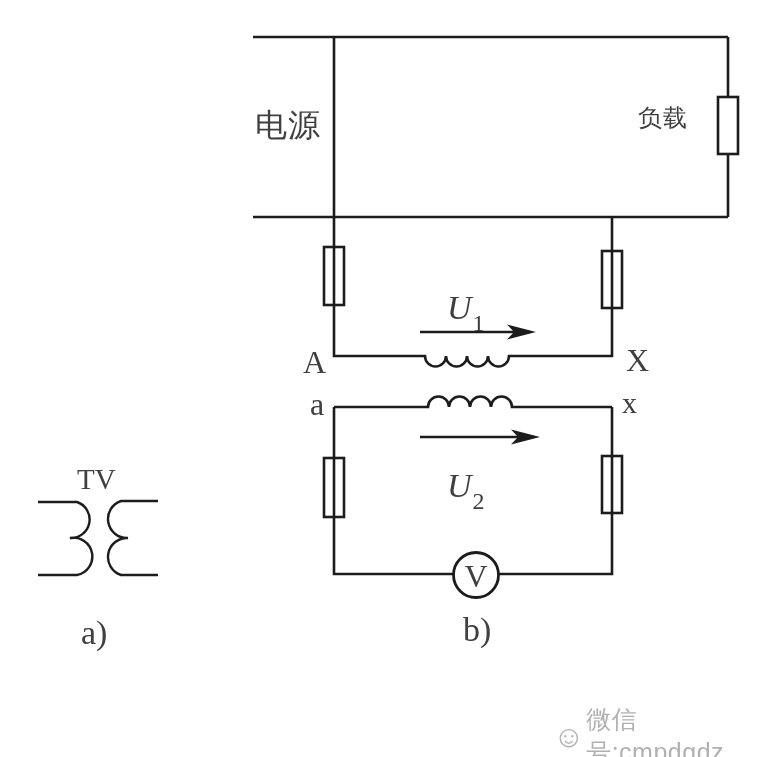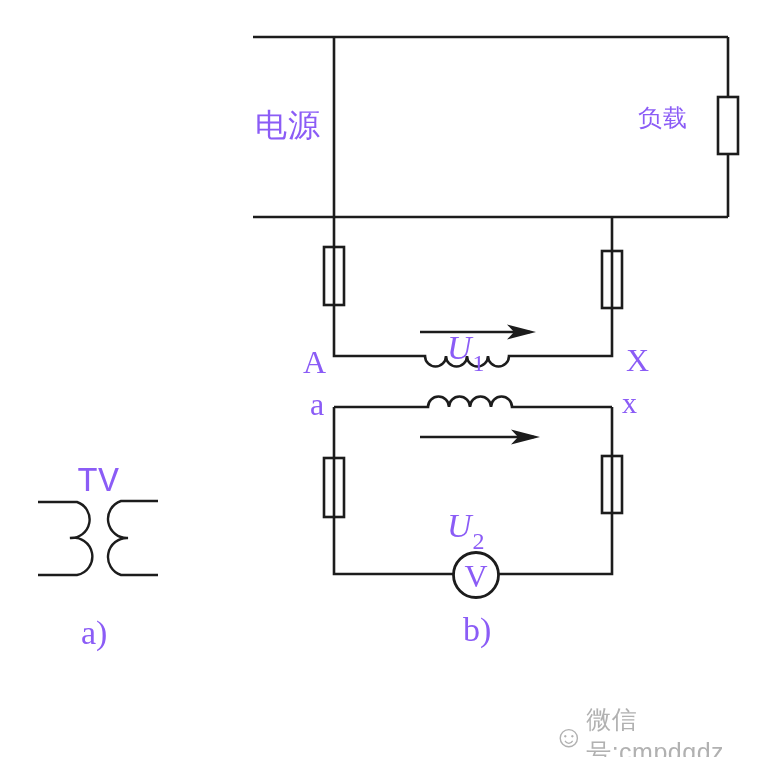--- a/index.html
+++ b/index.html
@@ -13,24 +13,24 @@
     color: #1c1c1c;
   }
   .stage svg.linework {
     position: absolute;
     left: 0; top: 0;
   }
   .lbl {
     position: absolute;
     line-height: 1;
     white-space: nowrap;
-    color: #8b5cf6;
+    color: #404040;
   }
   .cjk { letter-spacing: 1px; }
-  .uvolt { font-style: italic; font-size: 34px; margin-top: 40px; }
+  .uvolt { font-style: italic; font-size: 34px; }
   .uvolt sub { font-style: normal; font-size: 24px; line-height: 0; position: relative; top: 4px; left: 1px; }
   .vmeter {
     width: 46px; text-align: center; font-size: 32px;
   }
   .caption {
     position: absolute;
     left: 92px; top: 689px;
     font-size: 39px;
     line-height: 1.1;
     white-space: nowrap;
@@ -113,21 +113,21 @@
   <div class="lbl uvolt" style="left:447px; top:291px;">
     <span>U</span><sub>1</sub>
   </div>
 
   <div class="lbl uvolt" style="left:447px; top:469px;">
     <span>U</span><sub>2</sub>
   </div>
 
   <div class="lbl vmeter" style="left:453px; top:560px;">V</div>
 
-  <div class="lbl" style="left:77px; top:465px; font-size:35px;font-family:Liberation Mono, monospace;">TV</div>
+  <div class="lbl" style="left:77px; top:465px; font-size:29px;">TV</div>
 
   <div class="lbl" style="left:81px; top:616px; font-size:34px;">a)</div>
 
   <div class="lbl" style="left:463px; top:613px; font-size:34px;">b)</div>
 
 
   <div class="watermark">
     <span class="smiley">☺</span>
     <span>微信号:cmpdgdz</span>
   </div>

